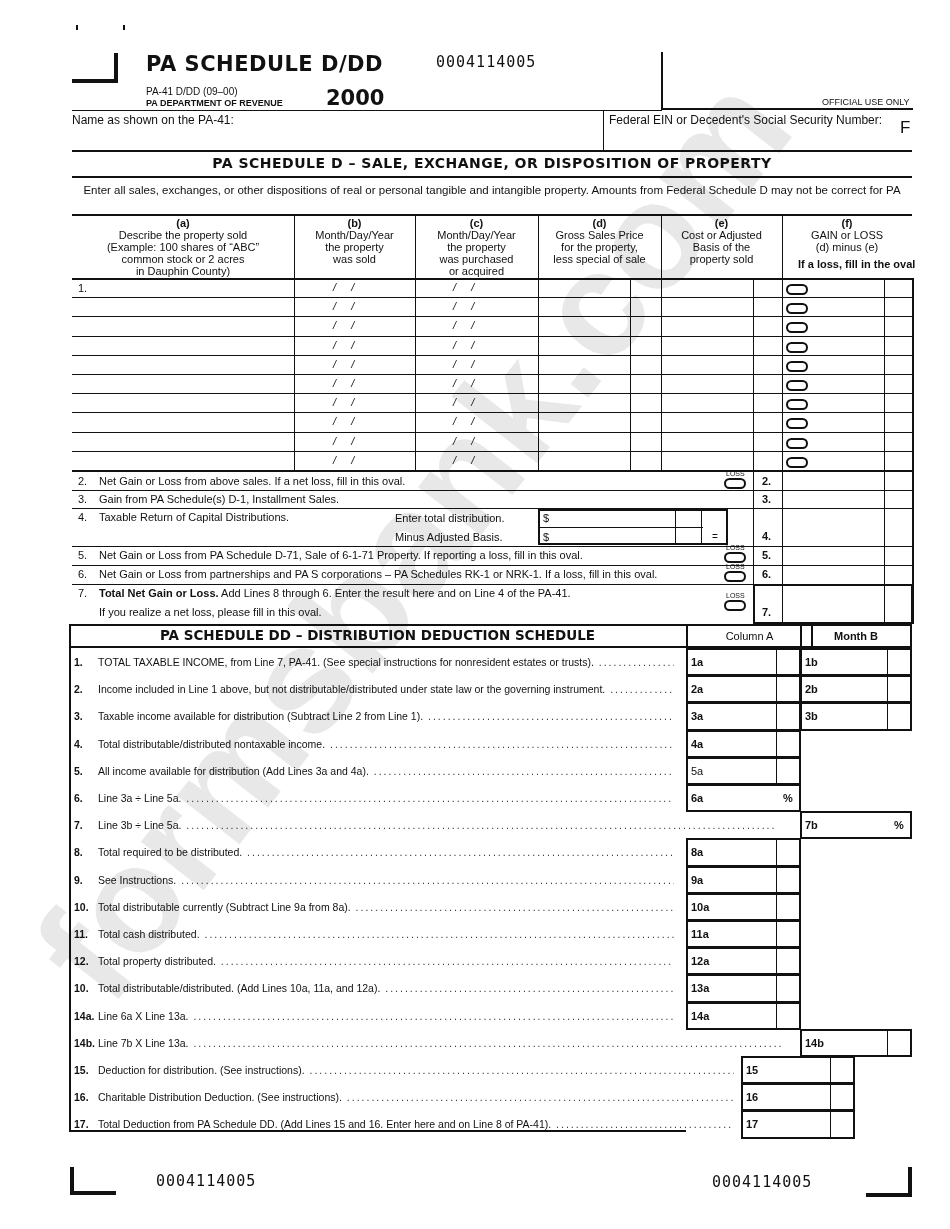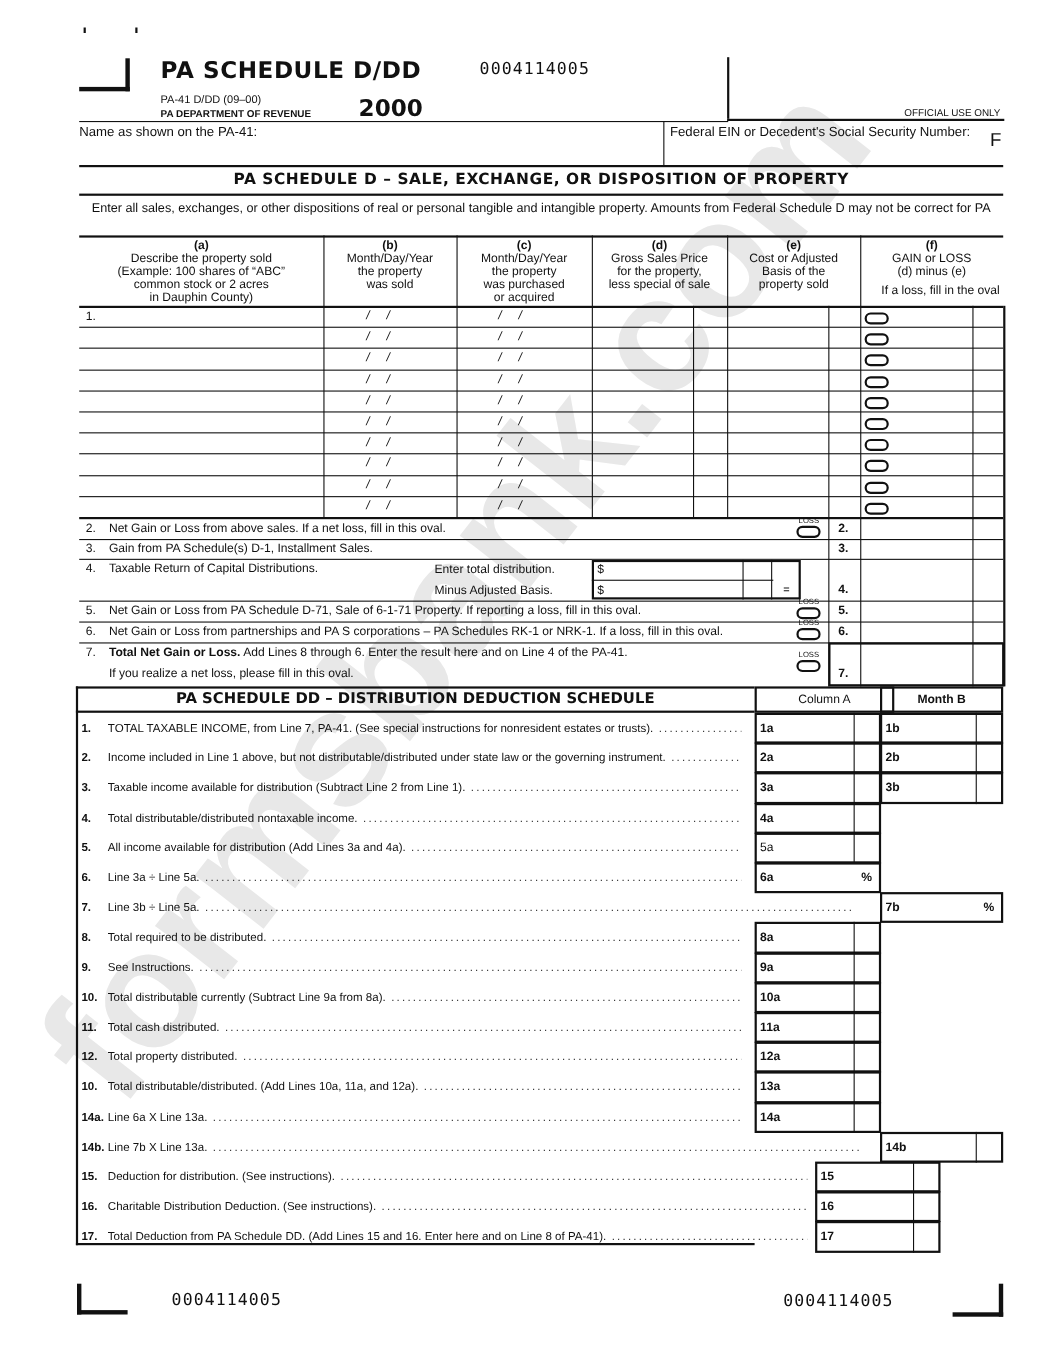--- a/index.html
+++ b/index.html
@@ -90,21 +90,21 @@
     <div class="abs colhead" style="left:661px;top:217px;width:121px;">
       <div style="font-weight:bold;">(e)</div>
       <div>Cost or Adjusted</div>
       <div>Basis of the</div>
       <div>property sold</div>
     </div>
     <div class="abs colhead" style="left:782px;top:217px;width:130px;">
       <div style="font-weight:bold;">(f)</div>
       <div>GAIN or LOSS</div>
       <div>(d) minus (e)</div>
-      <div style="font-weight:normal;margin-top:5px;white-space:nowrap;margin-left:16px;">If a loss, fill in the oval</div>
+      <div style="font-weight:bold;margin-top:5px;white-space:nowrap;margin-left:16px;">If a loss, fill in the oval</div>
     </div>
     <div class="abs" style="left:294px;top:214px;width:1px;height:256px;background:#111;"></div>
     <div class="abs" style="left:415px;top:214px;width:1px;height:256px;background:#111;"></div>
     <div class="abs" style="left:538px;top:214px;width:1px;height:256px;background:#111;"></div>
     <div class="abs" style="left:661px;top:214px;width:1px;height:256px;background:#111;"></div>
     <div class="abs" style="left:782px;top:214px;width:1px;height:256px;background:#111;"></div>
     <div class="abs" style="left:912px;top:278px;width:1.5px;height:192px;background:#111;"></div>
     <div class="abs" style="left:630px;top:278px;width:1px;height:192px;background:#111;"></div>
     <div class="abs" style="left:753px;top:278px;width:1px;height:192px;background:#111;"></div>
     <div class="abs" style="left:884px;top:278px;width:1px;height:192px;background:#111;"></div>

